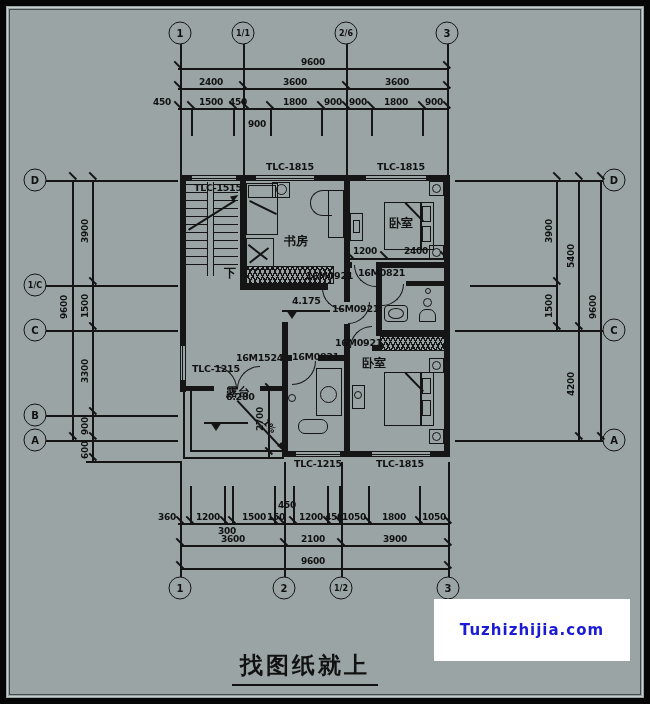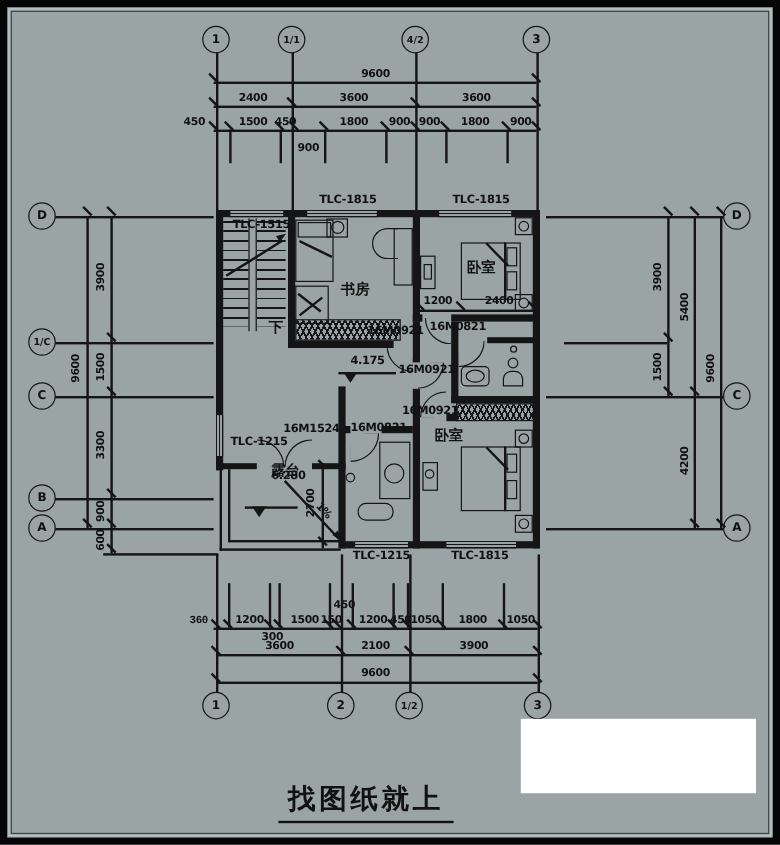--- a/index.html
+++ b/index.html
@@ -39,21 +39,21 @@
   .wm .l2{font-size:15px;font-weight:bold;line-height:20px;letter-spacing:1px;}
   .titleblk{position:absolute;left:232px;top:650px;width:146px;text-align:center;
             font-size:23px;font-weight:bold;color:#111;letter-spacing:3px;
             border-bottom:2px solid #111;padding-bottom:3px;}
 </style>
 </head>
 <body>
 
 <div class="bubble" style="left:180px;top:33px;">1</div>
 <div class="bubble small" style="left:243px;top:33px;">1/1</div>
-<div class="bubble small" style="left:346px;top:33px;">4/2</div>
+<div class="bubble small" style="left:346px;top:33px;">2/6</div>
 <div class="bubble" style="left:447px;top:33px;">3</div>
 
 <div class="bubble" style="left:180px;top:588px;">1</div>
 <div class="bubble" style="left:284px;top:588px;">2</div>
 <div class="bubble small" style="left:341px;top:588px;">1/2</div>
 <div class="bubble" style="left:448px;top:588px;">3</div>
 
 <div class="bubble" style="left:35px;top:180px;">D</div>
 <div class="bubble small" style="left:35px;top:285px;text-align:right;">1/C</div>
 <div class="bubble" style="left:35px;top:330px;">C</div>
@@ -131,21 +131,21 @@
     <span class="tick" style="left: 49px; top: -4px;"></span>
     <span class="tick" style="left: 91px; top: -4px;"></span>
     <span class="tick" style="left: 98px; top: -4px;"></span>
     <span class="tick" style="left: 110px; top: -4px;"></span>
     <span class="tick" style="left: 144px; top: -4px;"></span>
     <span class="tick" style="left: 156px; top: -4px;"></span>
     <span class="tick" style="left: 185px; top: -4px;"></span>
     <span class="tick" style="left: 236px; top: -4px;"></span>
     <span class="tick" style="left: 265px; top: -4px;"></span>
   </div>
-<span class="lbl" style="left:158px;top:512px;font-family:Liberation Mono, monospace;">360</span>
+<span class="lbl" style="left:158px;top:512px;">360</span>
 <span class="lbl" style="left:196px;top:512px;">1200</span>
 <span class="lbl" style="left:218px;top:526px;">300</span>
 <span class="lbl" style="left:242px;top:512px;">1500</span>
 <span class="lbl" style="left:267px;top:512px;">150</span>
 <span class="lbl" style="left:278px;top:500px;">450</span>
 <span class="lbl" style="left:299px;top:512px;">1200</span>
 <span class="lbl" style="left:325px;top:512px;">450</span>
 <span class="lbl" style="left:342px;top:512px;">1050</span>
 <span class="lbl" style="left:382px;top:512px;">1800</span>
 <span class="lbl" style="left:422px;top:512px;">1050</span>
@@ -342,18 +342,19 @@
 <span class="lbl big" style="left:294px;top:459px;">TLC-1215</span>
 <span class="lbl big" style="left:376px;top:459px;">TLC-1815</span>
 <span class="lbl big" style="left:306px;top:271px;">16M0921</span>
 <span class="lbl big" style="left:332px;top:304px;">16M0921</span>
 <span class="lbl big" style="left:335px;top:338px;">16M0921</span>
 <span class="lbl big" style="left:358px;top:268px;">16M0821</span>
 <span class="lbl big" style="left:292px;top:352px;">16M0821</span>
 <span class="lbl big" style="left:236px;top:353px;">16M1524</span>
 
 <div class="wm">
+  <div class="l2" style="color: rgb(27, 27, 212);">Tuzhizhijia.com</div>
 </div>
 <div class="titleblk">找图纸就上</div>
 
 <div class="frame3"></div>
 <div class="frame2"></div>
 <div class="frame1"></div>
 
 </body></html>

